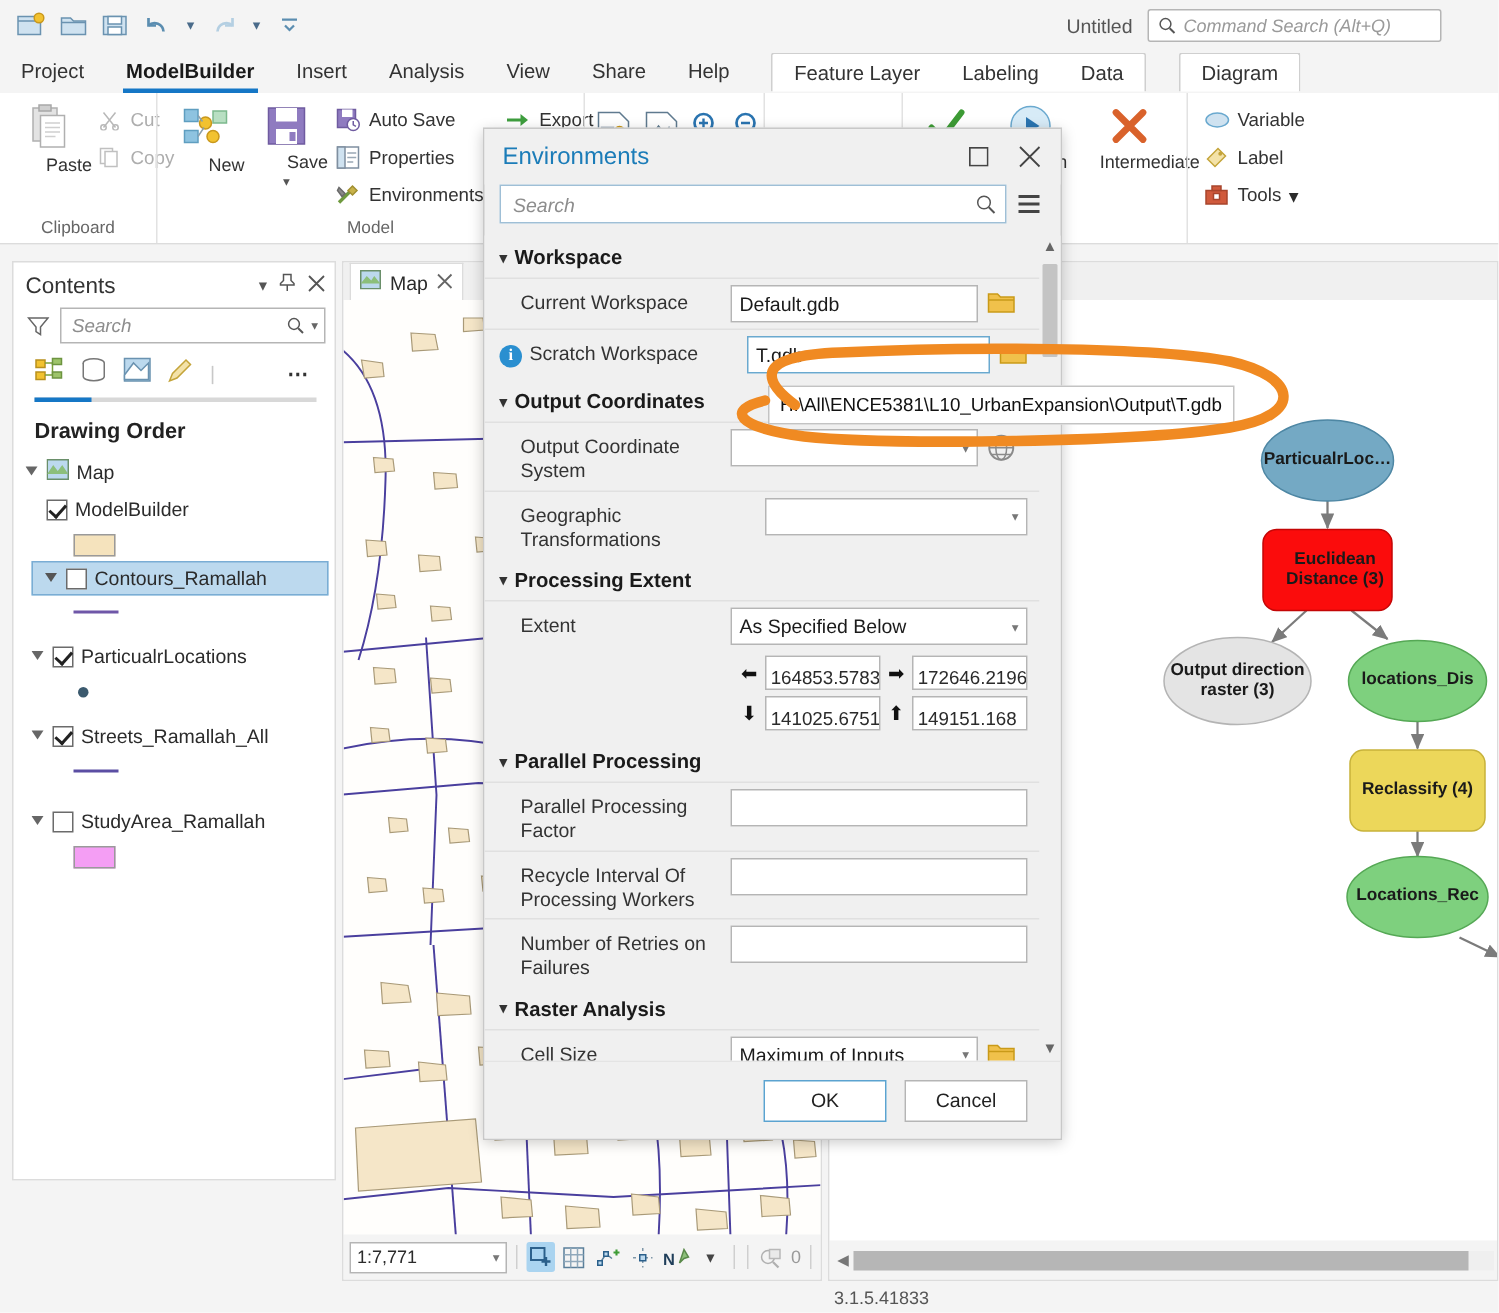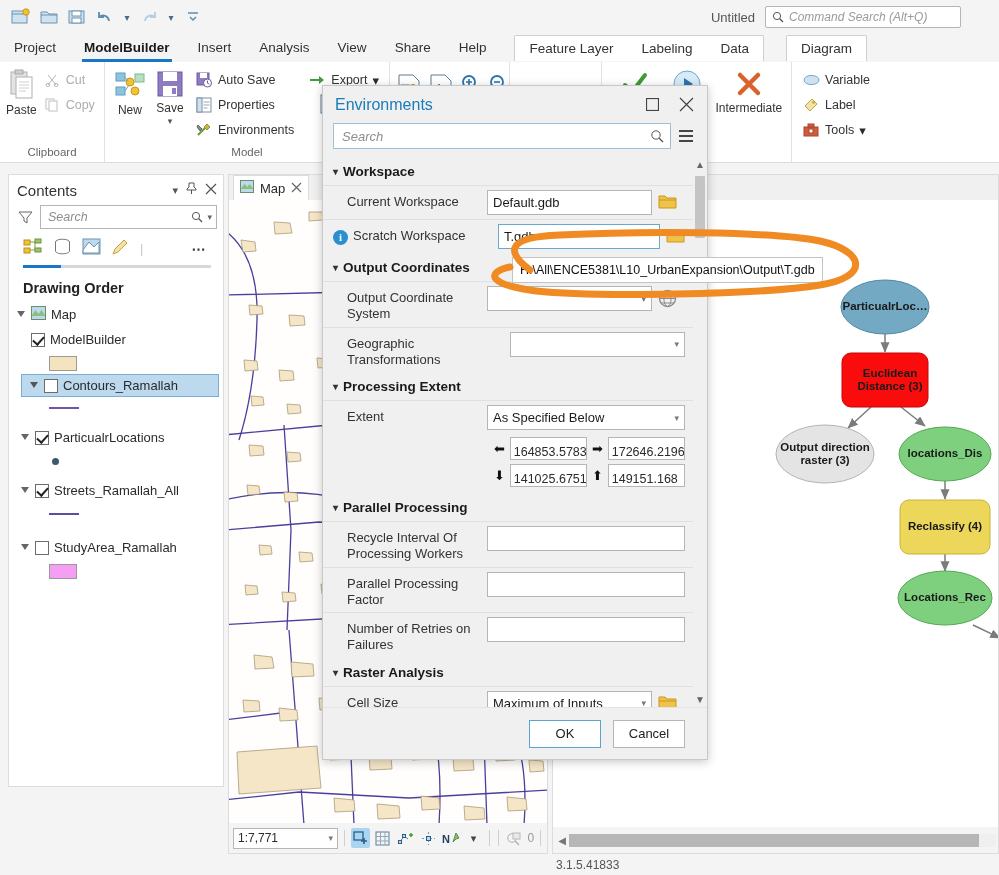--- a/index.html
+++ b/index.html
@@ -64,21 +64,21 @@
     display: flex; align-items: stretch;
   }
   .rgroup { position: relative; display: flex; flex-direction: column; padding: 3px 6px 0 6px; }
   .rgroup + .rgroup { border-left: 1px solid #e2e2e2; }
   .rgroup-body { flex: 1; display: flex; align-items: flex-start; gap: 2px; }
   .rgroup-title { text-align: center; font-size: 11.5px; color: #666; padding-bottom: 4px; }
   .big-btn {
     width: 52px; display: flex; flex-direction: column; align-items: center;
     padding-top: 4px; gap: 2px;
   }
-  .big-btn .lbl { font-size: 12px; color: #333; }
+  .big-btn .lbl { font-size: 12px; color: #333; margin-left: 28px; }
   .big-btn .sub-caret { font-size: 9px; color: #555; line-height: 8px; }
   .small-col { display: flex; flex-direction: column; gap: 1px; padding-top: 3px; }
   .small-btn { display: flex; align-items: center; gap: 5px; padding: 1px 4px; height: 24px; }
   .small-btn .lbl { font-size: 12.5px; color: #333; white-space: nowrap; }
   .small-btn.dim .lbl { color: #adadad; }
   .icon-sq { width: 18px; height: 18px; display: flex; align-items: center; justify-content: center; }
   .sel-btn { background: #aad4f0; border-radius: 2px; padding: 2px 5px; display:flex; align-items:center; gap:4px;}
 
   
   .contents {
@@ -217,21 +217,21 @@
   .info-ico { width: 15px; height: 15px; border-radius: 50%; background: #2a8fd0; color: #fff;
               font-size: 11px; font-weight: bold; display: flex; align-items: center;
               justify-content: center; flex: none; margin-top: 2px; font-family: "Liberation Serif", serif;}
   .dlg-vscroll { position: absolute; top: 0; right: 0; width: 14px; bottom: 0; background: #f0f0f0;
                  display: flex; flex-direction: column; align-items: center; }
   .dlg-vscroll .sb-arrow { height: 15px; font-size: 10px; color: #666; display:flex; align-items:center;}
   .dlg-vscroll .sb-track { flex: 1; width: 10px; background: #f0f0f0; position: relative; }
   .dlg-vscroll .sb-thumb { position: absolute; top: 4px; left: 0; width: 10px; height: 62px; background: #c4c4c4; border-radius: 1px;}
   .dlg-footer { height: 52px; display: flex; align-items: center; justify-content: flex-end;
                 gap: 12px; padding-right: 22px; background: #f0f0f0; border-top: 1px solid #e4e4e4; }
-  .btn { width: 72px; height: 28px; border: 1px solid #b5b5b5; background: #fff;
+  .btn { width: 82px; height: 28px; border: 1px solid #b5b5b5; background: #fff;
          display: flex; align-items: center; justify-content: center; font-size: 13px; color: #222; }
   .btn.primary { border: 1px solid #5ba3d0; }
 
   
   .tooltip {
     position: absolute; top: 257px; left: 512px; height: 26px;
     background: #fff; border: 1px solid #c3c3c3; display: flex; align-items: center;
     padding: 0 7px; font-size: 12.5px; color: #111; white-space: nowrap; z-index: 60;
   }
   
@@ -1069,27 +1069,27 @@
               <span>149151.168</span>
             </div>
           </div>
         </div>
 
         <div class="sec-hdr">
           <span class="chev">▾</span>
           <span>Parallel Processing</span>
         </div>
         <div class="row">
-          <span class="lab">Recycle Interval Of Processing Workers</span>
+          <span class="lab">Parallel Processing Factor</span>
           <div class="fld" style="width:198px">
             <span></span>
           </div>
         </div>
         <div class="row">
-          <span class="lab">Parallel Processing Factor</span>
+          <span class="lab">Recycle Interval Of Processing Workers</span>
           <div class="fld" style="width:198px">
             <span></span>
           </div>
         </div>
         <div class="row">
           <span class="lab">Number of Retries on Failures</span>
           <div class="fld" style="width:198px">
             <span></span>
           </div>
         </div>

